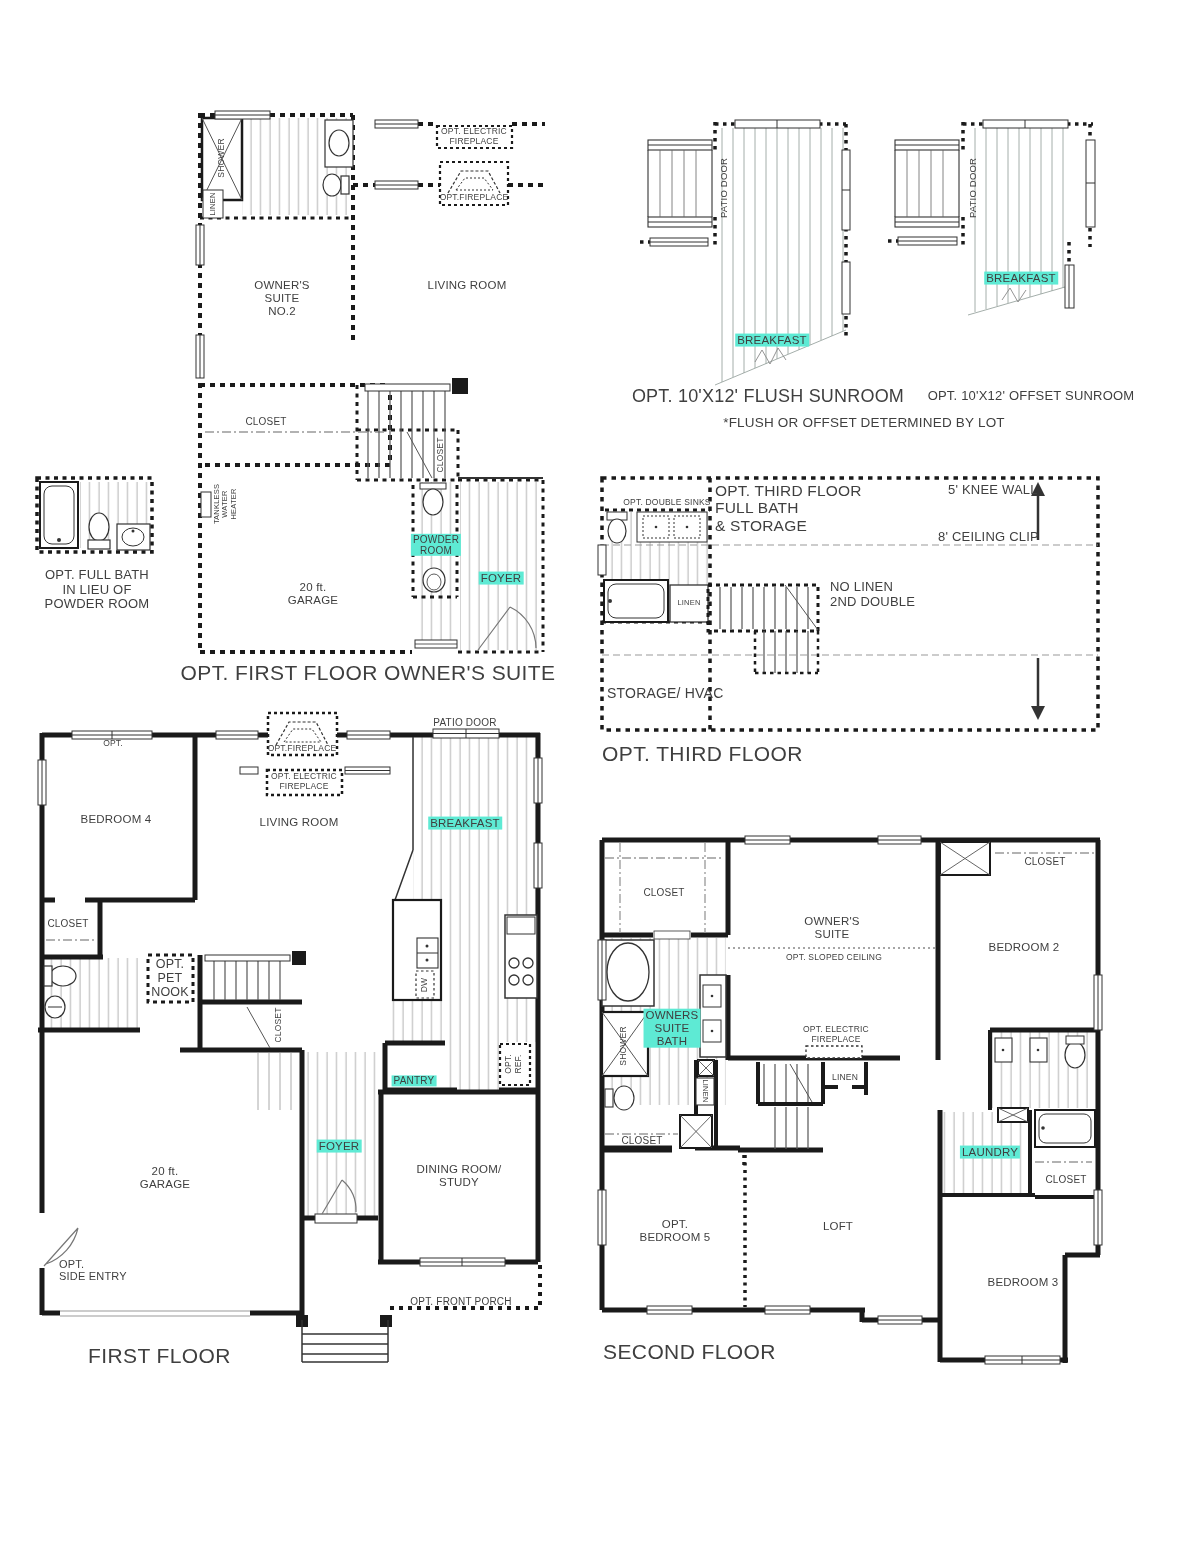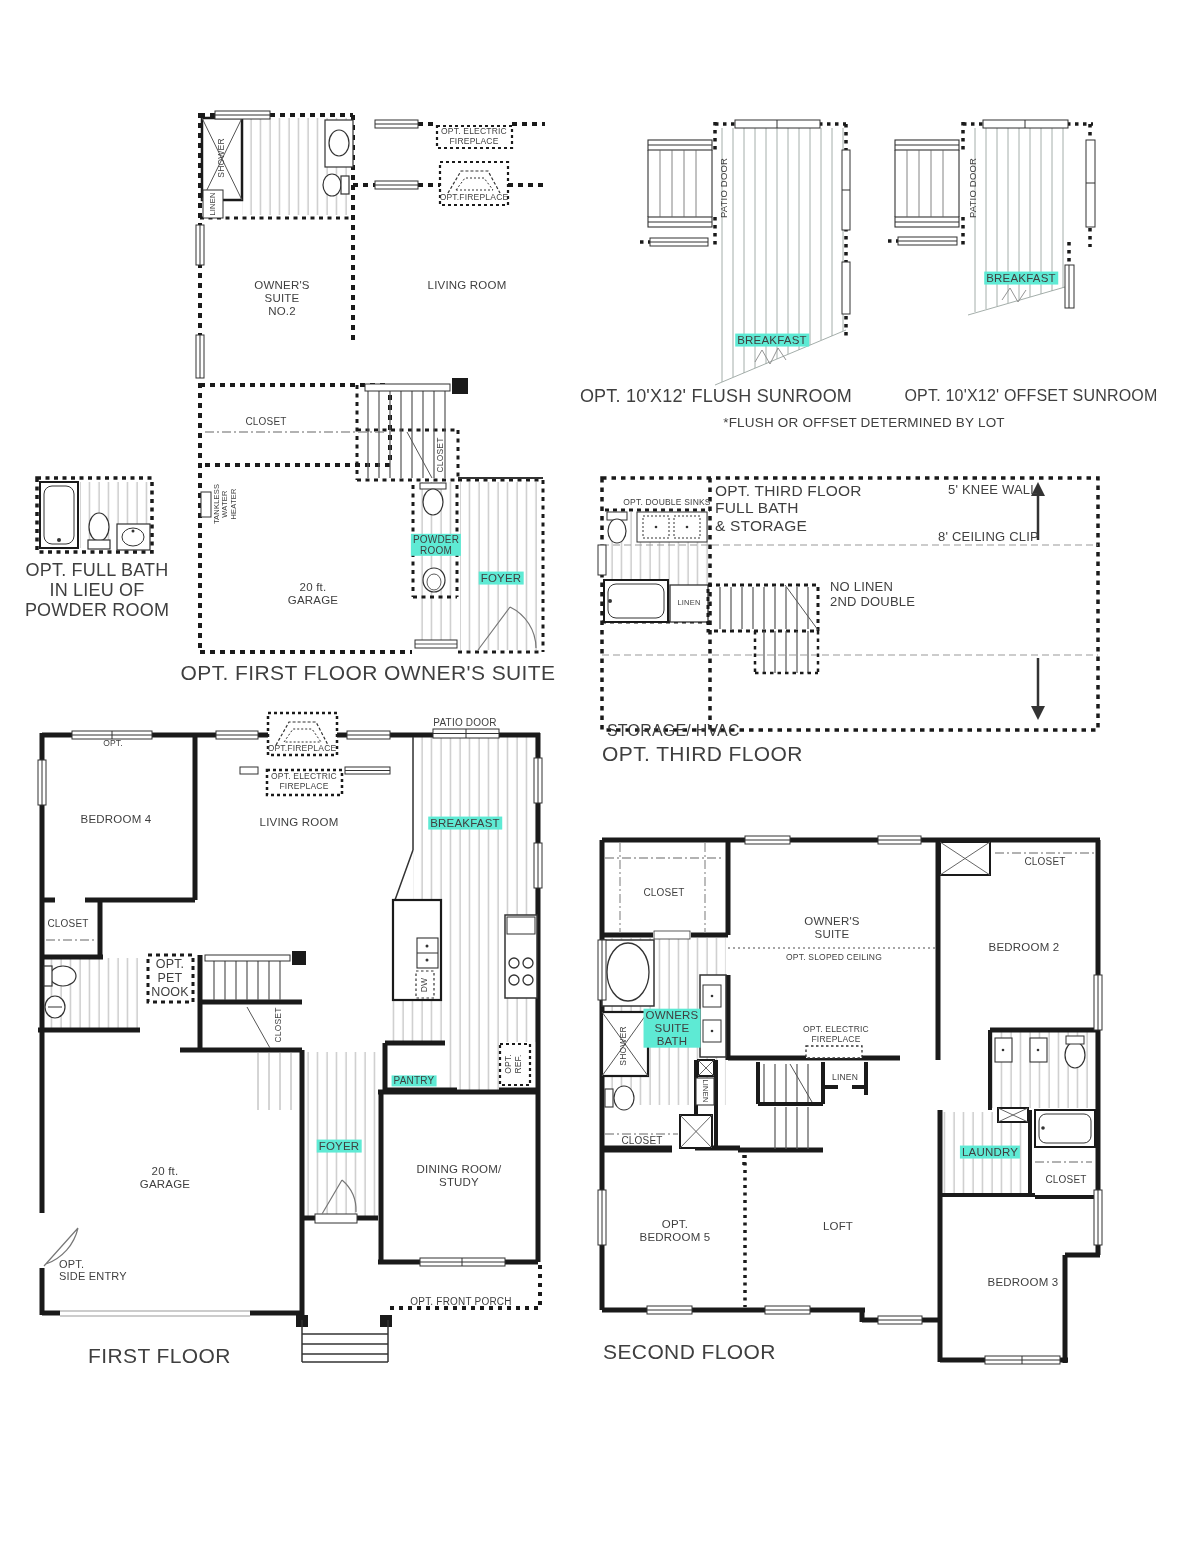--- a/index.html
+++ b/index.html
@@ -411,42 +411,42 @@
 <div class="lbl rot t-xs" style="left:226px;top:504px;">TANKLESS
 WATER
 HEATER</div>
 <div class="lbl wbg t-med" style="left:436px;top:545px;">POWDER
 ROOM</div>
 <div class="lbl wbg t-room" style="left:501px;top:578px;">FOYER</div>
 <div class="lbl t-room" style="left:313px;top:594px;">20 ft.
 GARAGE</div>
 <div class="lbl t-title" style="left:368px;top:673px;">OPT. FIRST FLOOR OWNER'S SUITE</div>
 
-<div class="lbl" style="left:97px;top:590px;font-size:18px;">OPT. FULL BATH
+<div class="lbl" style="left:97px;top:590px;font-size:13px;">OPT. FULL BATH
 IN LIEU OF
 POWDER ROOM</div>
 
 <div class="lbl rot t-sm" style="left:724px;top:188px;font-size:9.5px;">PATIO DOOR</div>
 <div class="lbl wbg t-room" style="left:772px;top:340px;">BREAKFAST</div>
-<div class="lbl" style="left:716px;top:396px;font-size:18px;white-space:nowrap;">OPT. 10'X12' FLUSH SUNROOM</div>
+<div class="lbl" style="left:768px;top:396px;font-size:18px;white-space:nowrap;">OPT. 10'X12' FLUSH SUNROOM</div>
 <div class="lbl rot t-sm" style="left:973px;top:188px;font-size:9.5px;">PATIO DOOR</div>
 <div class="lbl wbg t-room" style="left:1021px;top:278px;">BREAKFAST</div>
-<div class="lbl" style="left:1031px;top:396px;font-size:16px;white-space:nowrap;">OPT. 10'X12' OFFSET SUNROOM</div>
+<div class="lbl" style="left:1031px;top:396px;font-size:13px;white-space:nowrap;">OPT. 10'X12' OFFSET SUNROOM</div>
 <div class="lbl" style="left:864px;top:423px;font-size:13.5px;white-space:nowrap;">*FLUSH OR OFFSET DETERMINED BY LOT</div>
 
 <div class="lbl t-sm" style="left:667px;top:503px;">OPT. DOUBLE SINKS</div>
 <div class="lbl tl" style="left:715px;top:482px;font-size:15.5px;text-align:left;">OPT. THIRD FLOOR
 FULL BATH
 &amp; STORAGE</div>
 <div class="lbl tl" style="left:948px;top:483px;font-size:13px;">5' KNEE WALL</div>
 <div class="lbl tl" style="left:938px;top:530px;font-size:13px;">8' CEILING CLIP</div>
 <div class="lbl t-xs" style="left:689px;top:603px;">LINEN</div>
 <div class="lbl tl" style="left:830px;top:580px;font-size:13px;">NO LINEN
 2ND DOUBLE</div>
-<div class="lbl tl" style="left:607px;top:686px;font-size:16px;margin-top:36px;">STORAGE/ HVAC</div>
+<div class="lbl tl" style="left:607px;top:686px;font-size:14px;">STORAGE/ HVAC</div>
 <div class="lbl tl t-title" style="left:602px;top:742px;">OPT. THIRD FLOOR</div>
 
 <div class="lbl t-med" style="left:465px;top:723px;">PATIO DOOR</div>
 <div class="lbl t-sm" style="left:302px;top:749px;">OPT.FIREPLACE</div>
 <div class="lbl t-sm" style="left:304px;top:782px;">OPT. ELECTRIC
 FIREPLACE</div>
 <div class="lbl t-sm" style="left:113px;top:744px;">OPT.</div>
 <div class="lbl t-room" style="left:116px;top:819px;">BEDROOM 4</div>
 <div class="lbl t-room" style="left:299px;top:822px;">LIVING ROOM</div>
 <div class="lbl wbg t-room" style="left:465px;top:823px;">BREAKFAST</div>

